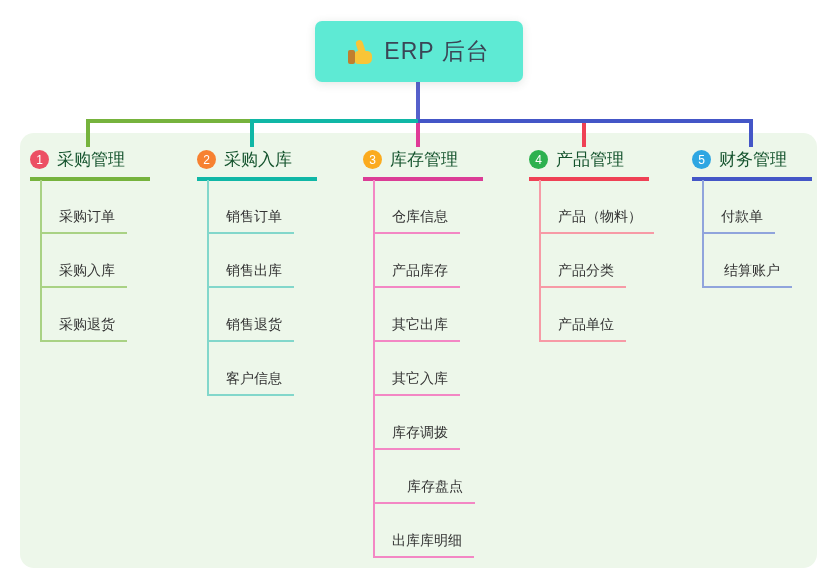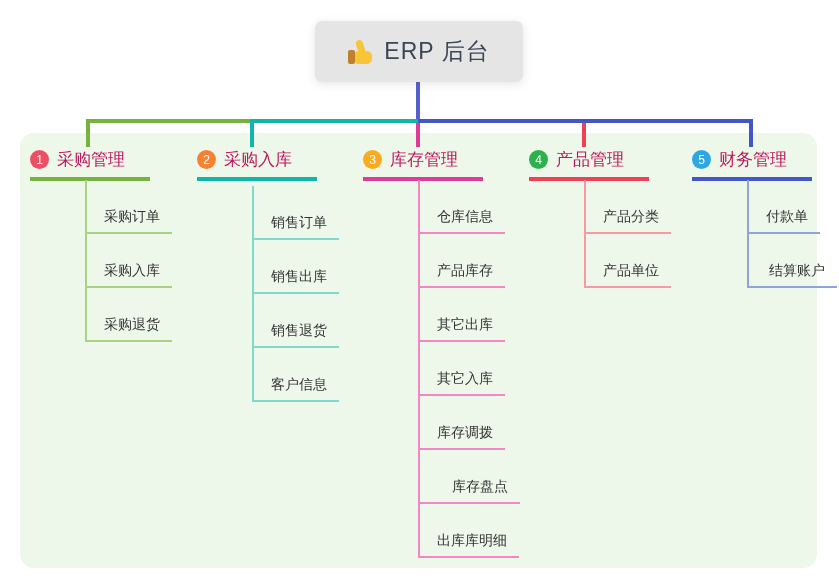--- a/index.html
+++ b/index.html
@@ -1,20 +1,20 @@
 <!DOCTYPE html>
 <html><head>
 <meta charset="utf-8">
 <style>
   html,body{margin:0;padding:0;background:#ffffff;width:839px;height:588px;overflow:hidden;
     font-family:"Liberation Sans","DejaVu Sans",sans-serif;}
   .canvas{position:relative;width:839px;height:588px;}
 
   
-  .root-card{position:absolute;left:315px;top:21px;width:208px;height:61px;background:#e5e5e5;
+  .root-card{position:absolute;left:315px;top:21px;width:208px;height:61px;background:#5eead4;
     border-radius:7px;box-shadow:0 2px 10px rgba(60,80,60,.14);display:flex;align-items:center;
     justify-content:center;gap:10px;z-index:3;}
   .root-label{font-size:23px;color:#3b4556;letter-spacing:1px;}
   .thumb{position:relative;width:26px;height:24px;display:inline-block;}
   .thumb .cuff{position:absolute;left:0;bottom:0;width:7px;height:14px;background:#c07f2e;border-radius:2px;}
   .thumb .hand{position:absolute;left:7px;bottom:0;width:17px;height:13px;background:#f8c538;
     border-radius:3px 5px 5px 3px;}
   .thumb .digit{position:absolute;left:9px;top:0;width:7px;height:14px;background:#f8c538;
     border-radius:4px 4px 0 0;transform:rotate(-18deg);}
 
@@ -23,22 +23,22 @@
 
   
   .panel{position:absolute;left:20px;top:133px;width:797px;height:435px;background:#edf7ea;
     border-radius:14px;z-index:0;}
 
   
   .branch-header{position:absolute;top:148px;width:120px;display:flex;align-items:center;gap:8px;
     padding-bottom:6px;border-bottom:4px solid #000;z-index:2;}
   .badge{width:19px;height:19px;min-width:19px;border-radius:50%;display:flex;align-items:center;
     justify-content:center;color:#fff;font-size:12px;line-height:1;}
-  .branch-title{font-size:17px;color:#be185d;white-space:nowrap;}
-  .items{position:absolute;top:180px;border-left:2px solid #f9a8d4;z-index:2;margin-left:45px;}
+  .branch-title{font-size:17px;color:#14532d;white-space:nowrap;}
+  .items{position:absolute;top:180px;border-left:2px solid #f9a8d4;z-index:2;}
   .item{height:54px;display:flex;align-items:flex-end;}
   .item-label{display:inline-block;white-space:nowrap;font-size:14px;color:#333;
     padding:0 12px 6px 17px;border-bottom:2px solid #ccc;}
 </style>
 </head>
 <body>
 
 <div class="canvas">
 
   <div class="panel"></div>
@@ -76,21 +76,21 @@
           <span class="item-label" style="border-bottom-color: rgb(169, 210, 132);">采购入库</span>
         </div>
         <div class="item">
           <span class="item-label" style="border-bottom-color: rgb(169, 210, 132);">采购退货</span>
         </div>
       </div>
       <div class="branch-header" style="left: 197px; width: 120px; border-bottom-color: rgb(16, 183, 166);">
         <span class="badge" style="background: rgb(247, 129, 49);">2</span>
         <span class="branch-title">采购入库</span>
       </div>
-      <div class="items" style="left: 207px; top: 186px; border-left-color: rgb(130, 215, 203);">
+      <div class="items" style="left: 207px; top: 180px; border-left-color: rgb(130, 215, 203);">
         <div class="item">
           <span class="item-label" style="border-bottom-color: rgb(130, 215, 203);">销售订单</span>
         </div>
         <div class="item">
           <span class="item-label" style="border-bottom-color: rgb(130, 215, 203);">销售出库</span>
         </div>
         <div class="item">
           <span class="item-label" style="border-bottom-color: rgb(130, 215, 203);">销售退货</span>
         </div>
         <div class="item">
@@ -123,20 +123,23 @@
         <div class="item">
           <span class="item-label" style="border-bottom-color: rgb(243, 135, 196);">出库库明细</span>
         </div>
       </div>
       <div class="branch-header" style="left: 529px; width: 120px; border-bottom-color: rgb(239, 65, 85);">
         <span class="badge" style="background: rgb(45, 177, 79);">4</span>
         <span class="branch-title">产品管理</span>
       </div>
       <div class="items" style="left: 539px; top: 180px; border-left-color: rgb(247, 154, 166);">
         <div class="item">
+          <span class="item-label" style="border-bottom-color: rgb(247, 154, 166);">产品（物料）</span>
+        </div>
+        <div class="item">
           <span class="item-label" style="border-bottom-color: rgb(247, 154, 166);">产品分类</span>
         </div>
         <div class="item">
           <span class="item-label" style="border-bottom-color: rgb(247, 154, 166);">产品单位</span>
         </div>
       </div>
       <div class="branch-header" style="left: 692px; width: 120px; border-bottom-color: rgb(68, 86, 199);">
         <span class="badge" style="background: rgb(46, 166, 226);">5</span>
         <span class="branch-title">财务管理</span>
       </div>

